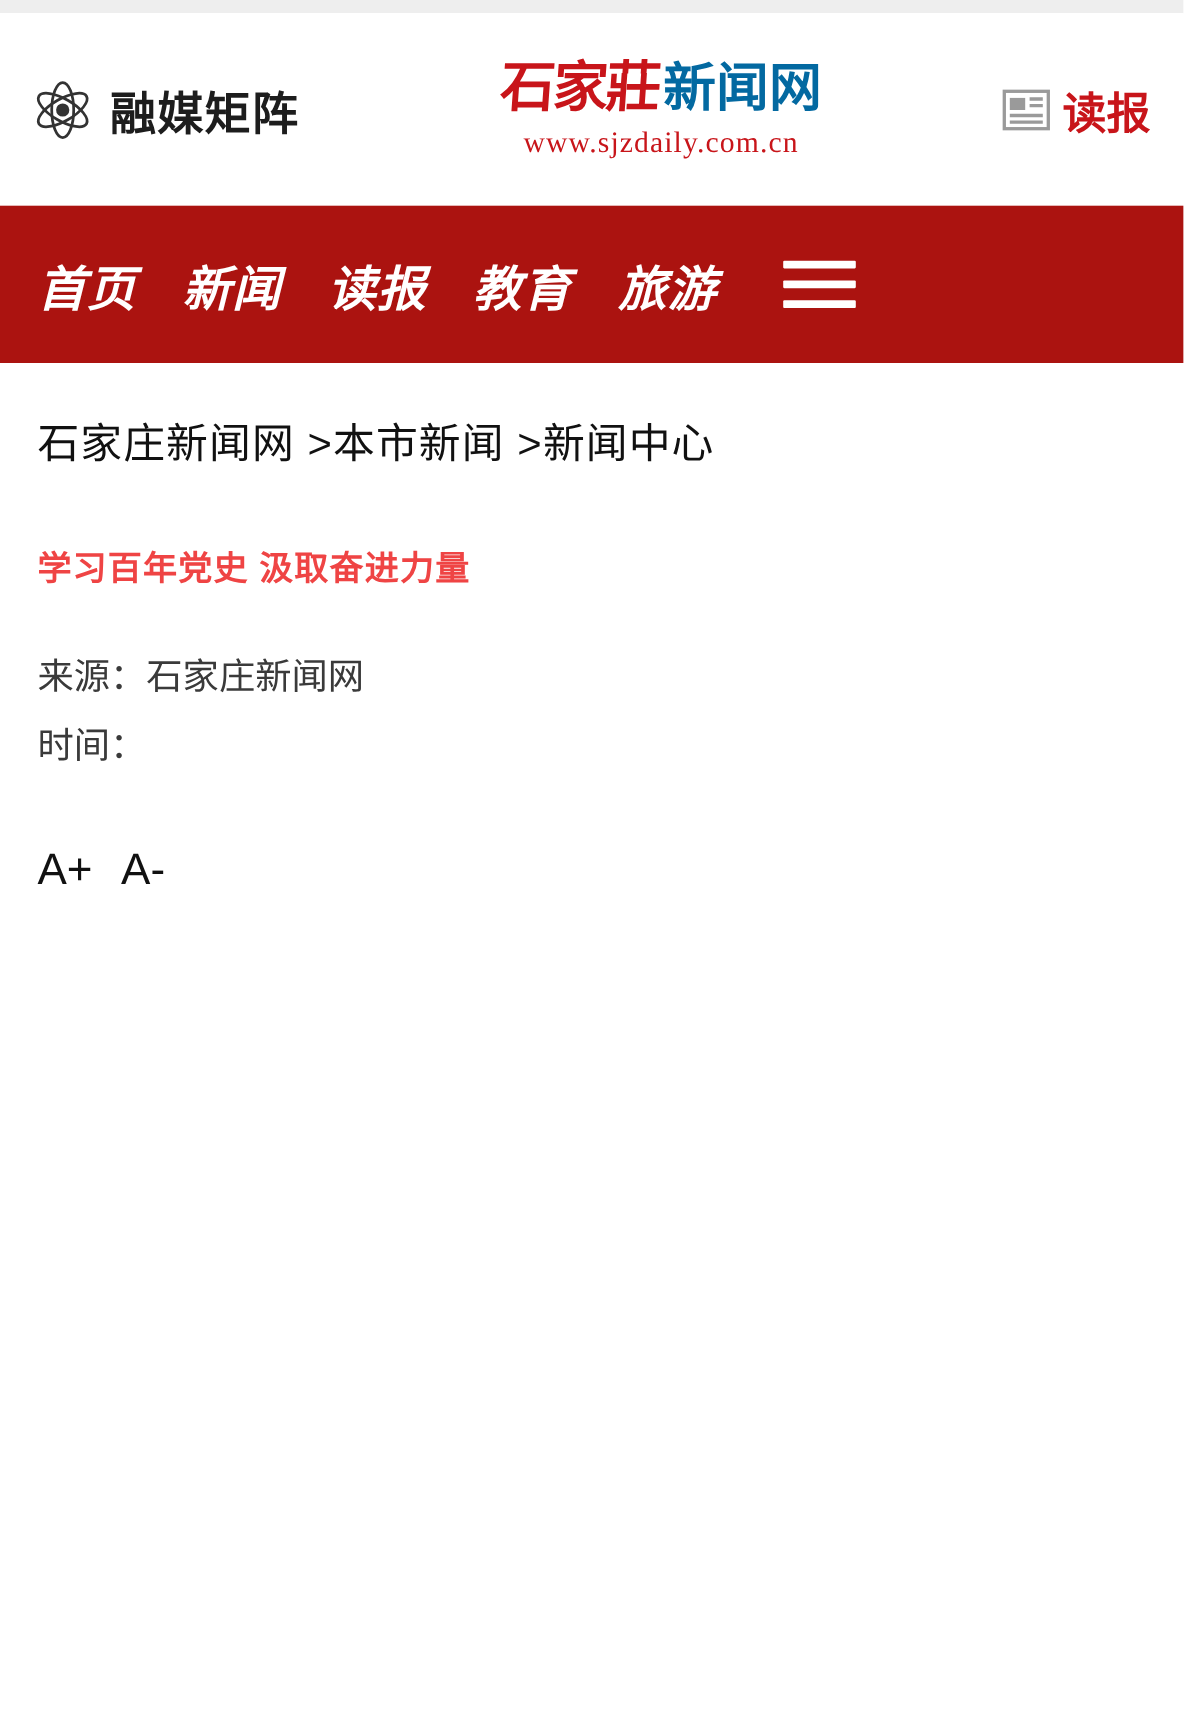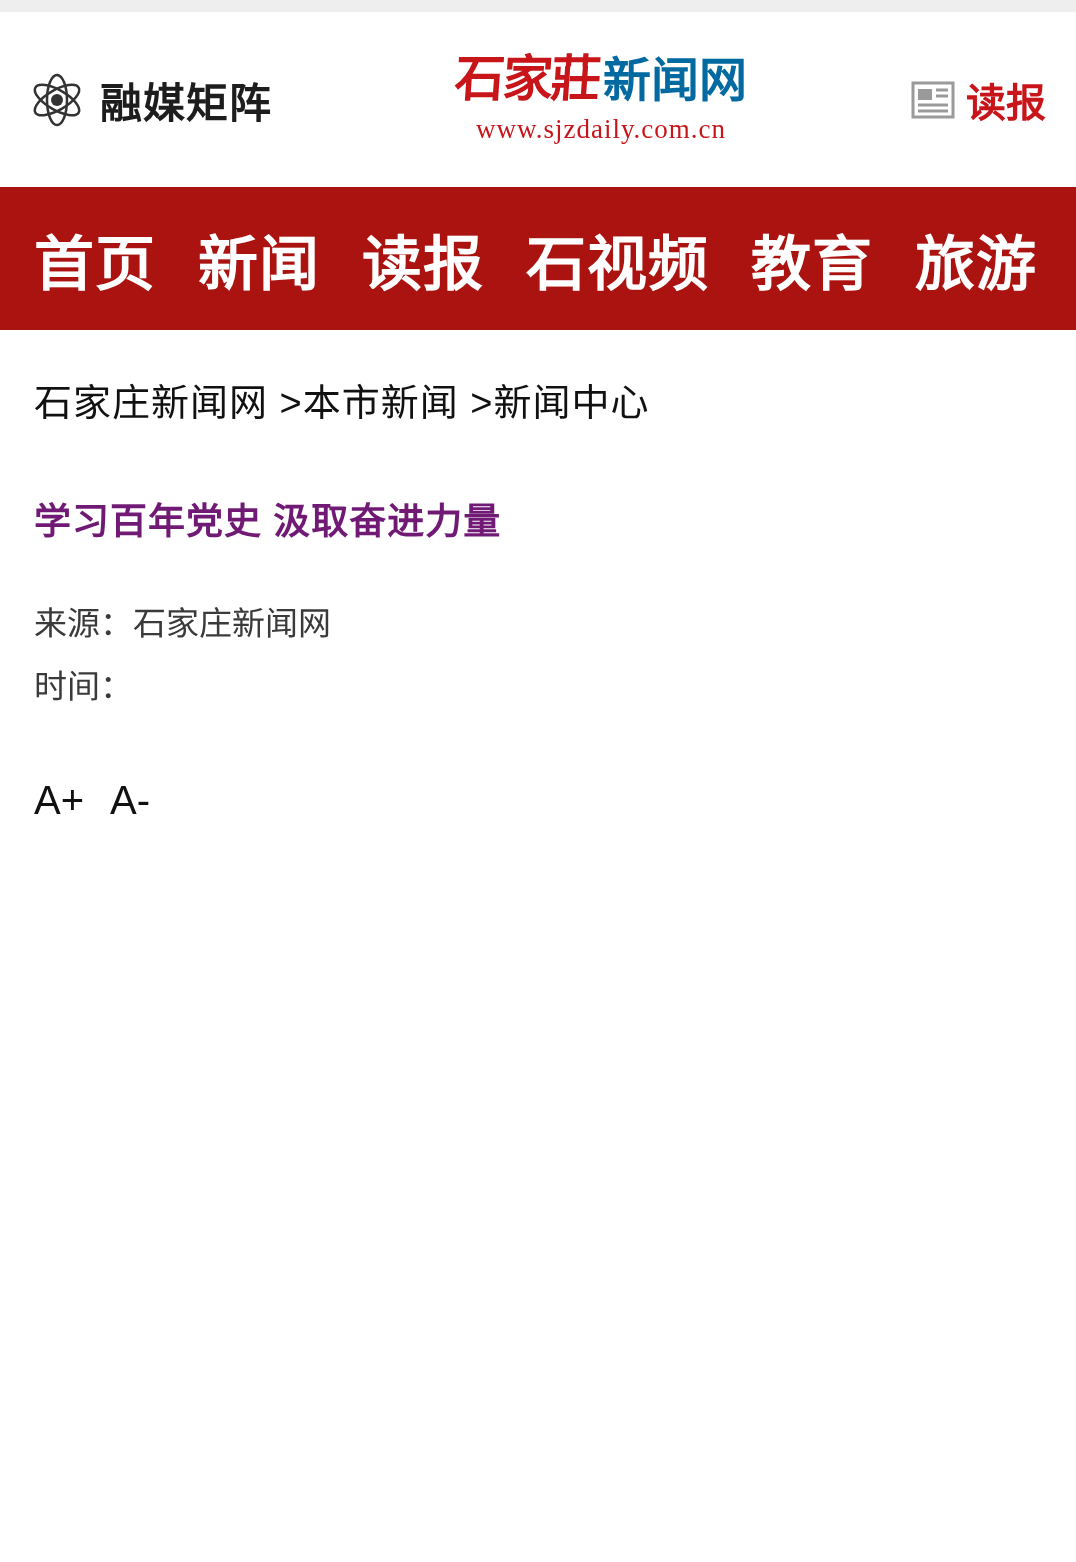--- a/index.html
+++ b/index.html
@@ -110,24 +110,25 @@
     background: #ab1310;
     height: 143px;
     display: flex;
     align-items: center;
     padding: 0 34px;
     box-sizing: border-box;
     gap: 42px;
   }
   .nav-item {
     color: #ffffff;
-    font-size: 60px;
+    font-size: 44px;
     font-weight: 700;
     white-space: nowrap;
     letter-spacing: 1px;
+    font-style: italic;
   }
   .hamburger {
     margin-left: 18px;
     width: 66px;
     display: flex;
     flex-direction: column;
     justify-content: center;
     gap: 11px;
     cursor: pointer;
   }
@@ -147,23 +148,23 @@
     margin-top: 42px;
     font-size: 38px;
     color: #111111;
     letter-spacing: 1px;
   }
   .breadcrumb .crumb-sep {
     color: #111111;
   }
   .article-title {
     margin-top: 64px;
-    font-size: 37px;
-    font-weight: 700;
-    color: #701a75;
+    font-size: 31px;
+    font-weight: 700;
+    color: #ef4444;
     letter-spacing: 1px;
   }
   .meta {
     margin-top: 48px;
     font-size: 33px;
     color: #3a3a3a;
     line-height: 1.9;
   }
   .meta-row {
     display: flex;
@@ -232,21 +233,20 @@
     </span>
     <span class="read-paper-label">读报</span>
   </div>
 
 </div>
 
 <div class="nav-bar">
   <span class="nav-item">首页</span>
   <span class="nav-item">新闻</span>
   <span class="nav-item">读报</span>
-  <span class="nav-item">石视频</span>
   <span class="nav-item">教育</span>
   <span class="nav-item">旅游</span>
   <span class="hamburger">
     <span></span>
       <span></span>
       <span></span>
   </span>
 </div>
 
 <div class="article">

